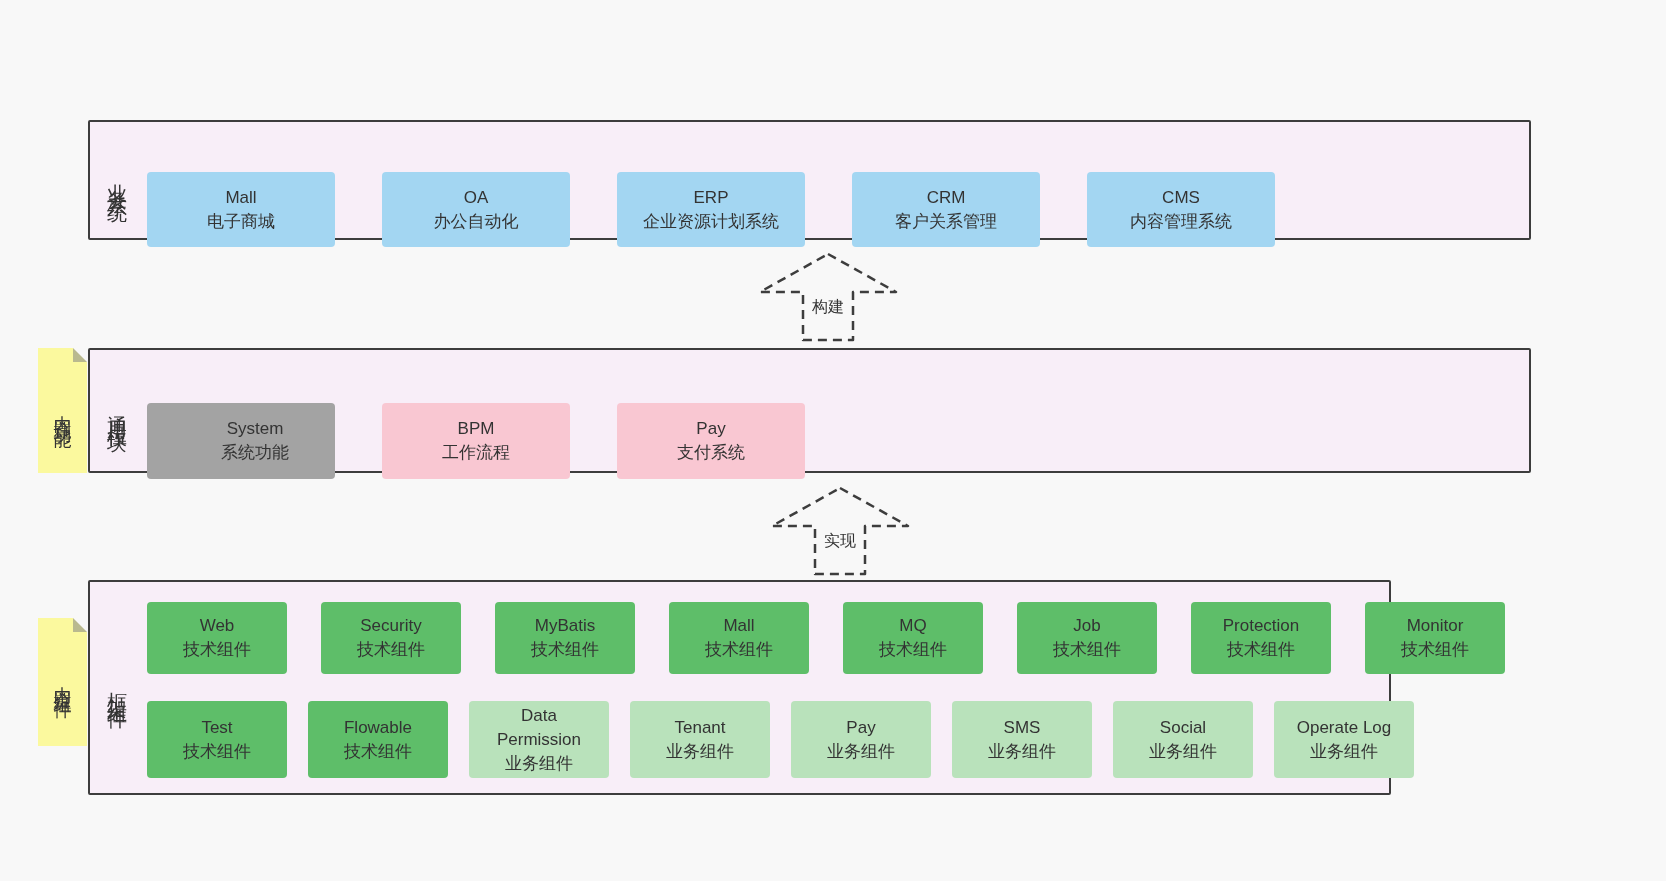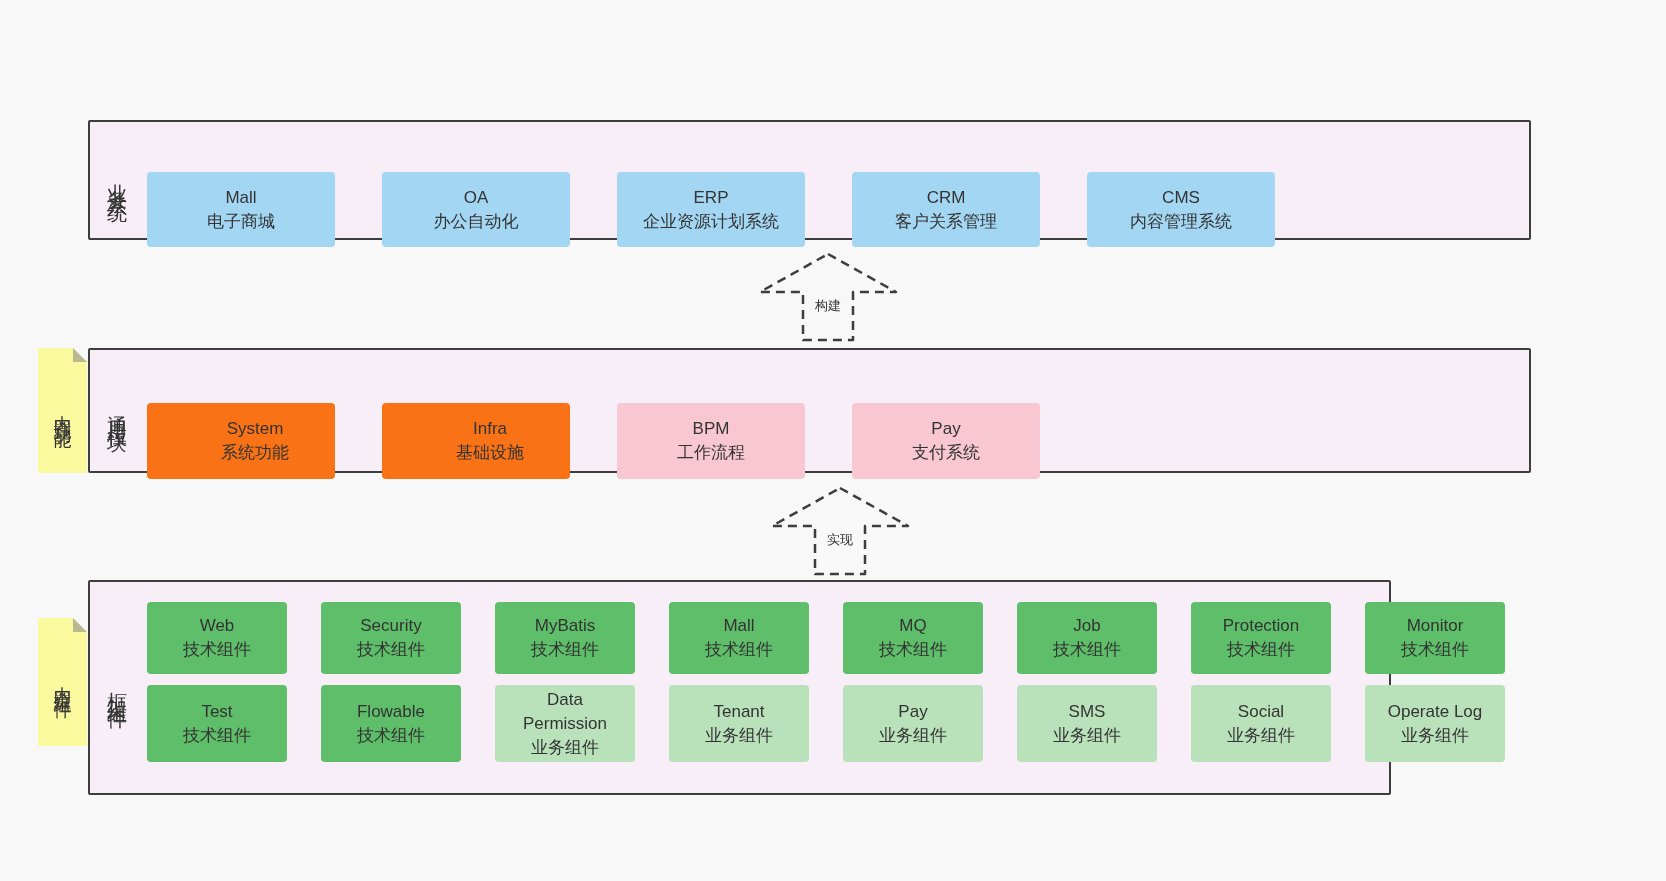--- a/index.html
+++ b/index.html
@@ -27,44 +27,44 @@
             border-color:#f8f8f8 #f8f8f8 #b9b98f #b9b98f; }
   .sticky1 { left:38px; top:348px; width:49px; height:125px; }
   .sticky2 { left:38px; top:618px; width:49px; height:128px; }
   .sticky .vtext { font-size:18px; letter-spacing:5px; }
 
   
   .boxes { position:absolute; display:flex; }
   .layer1 .boxes { left:57px; top:22px;  gap:47px; }
   .layer2 .boxes { left:57px; top:25px;  gap:47px; }
   .layer3 .boxes-r1 { left:57px; top:20px;  gap:34px; }
-  .layer3 .boxes-r2 { left:57px; top:103px; gap:34px; }
+  .layer3 .boxes-r2 { left:57px; top:119px; gap:21px; }
 
   .box { border-radius:4px; display:flex; flex-direction:column;
          align-items:center; justify-content:center; text-align:center;
          font-size:17px; line-height:24px; color:#333; padding:0 12px; }
   .layer1 .box, .layer2 .box { width:188px;margin-top:28px; }
   .layer1 .box { height:75px; }
   .layer2 .box { height:76px; }
   .layer3 .box { width:140px; }
   .boxes-r1 .box { height:72px; }
   .boxes-r2 .box { height:77px; }
 
   .blue       { background:#a3d6f2; }
-  .red        { background:#f97316;padding-left:40px; }
+  .red        { background:#a3a3a3;padding-left:40px; }
   .pink       { background:#f9c7d2; }
   .green      { background:#5ebe69; }
   .lightgreen { background:#b9e2bb; }
 
   
   .arrow { position:absolute; width:140px; height:90px; }
   .arrow1 { left:758px; top:252px; }
   .arrow2 { left:770px; top:486px; }
   .arrow-label { position:absolute; left:50%; top:44px; transform:translateX(-50%);
-                 font-size:13px; color:#333; background:#f8f8f8; padding:1px 3px; white-space:nowrap; }
+                 font-size:16px; color:#333; background:#f8f8f8; padding:1px 3px; white-space:nowrap; }
 </style>
 </head>
 <body>
 
 <div class="canvas">
 
   <section class="layer layer1">
     <div class="layer-label">
       <span class="vtext">业务系统</span>
     </div>
@@ -104,24 +104,20 @@
   </div>
   <section class="layer layer2">
     <div class="layer-label">
       <span class="vtext">通用模块</span>
     </div>
     <div class="boxes">
       <div class="box red">
         <div>System</div>
         <div>系统功能</div>
       </div>
-      <div class="box red">
-        <div>Infra</div>
-        <div>基础设施</div>
-      </div>
       <div class="box pink">
         <div>BPM</div>
         <div>工作流程</div>
       </div>
       <div class="box pink">
         <div>Pay</div>
         <div>支付系统</div>
       </div>
     </div>
   </section>

